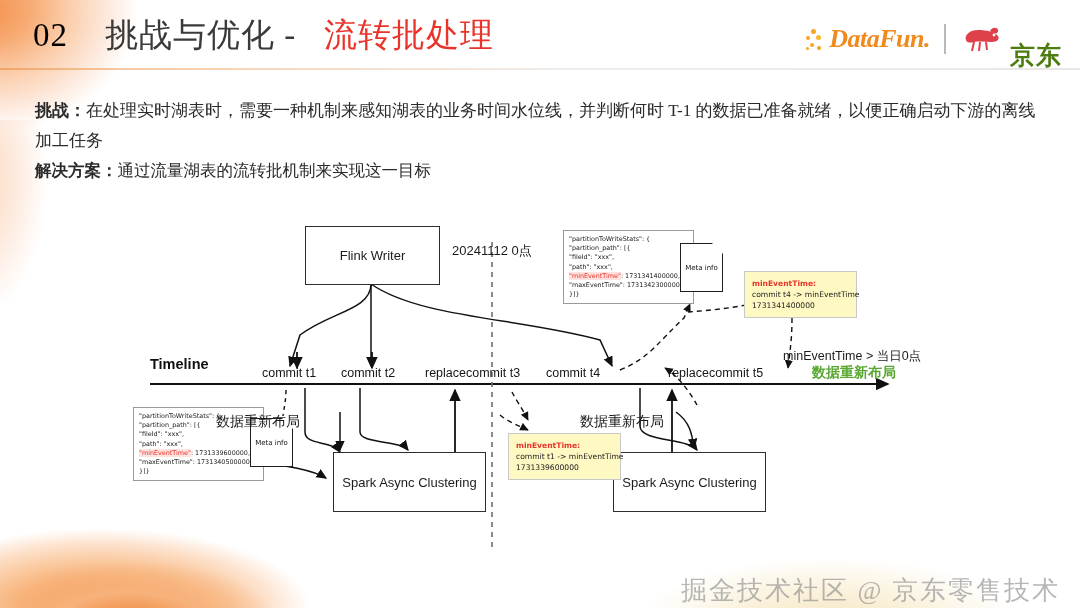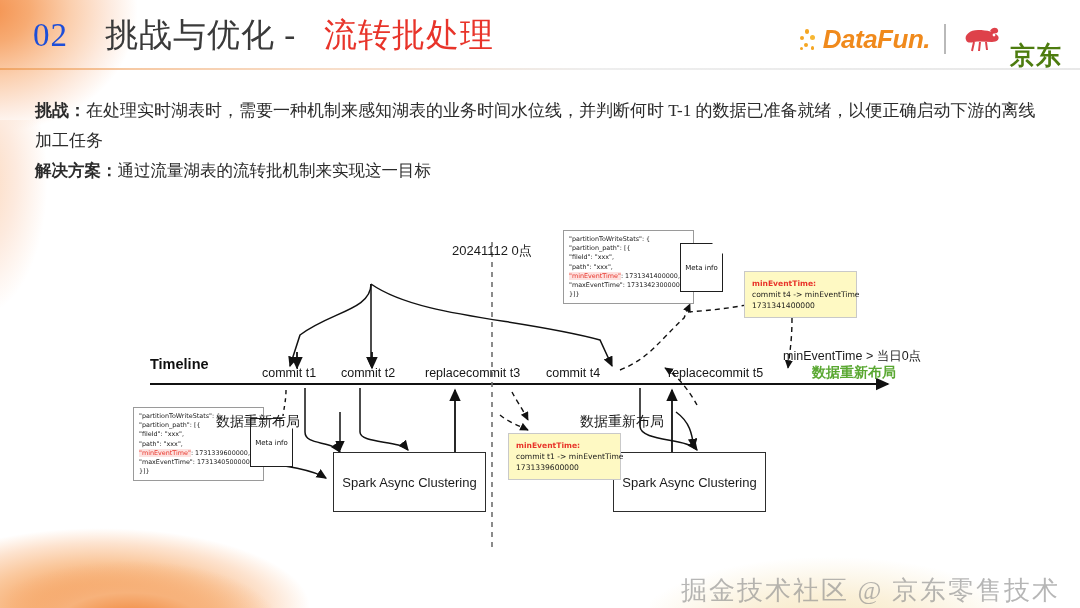--- a/index.html
+++ b/index.html
@@ -41,34 +41,34 @@
     pointer-events:none;
   }
 
   
   .header{position:absolute;left:0;top:0;width:1080px;height:74px;}
   .title{
     position:absolute;left:33px;top:13px;
     font-family:"Liberation Serif","DejaVu Serif",serif;
     font-size:33px;color:#3a3a3a;letter-spacing:1px;white-space:nowrap;
   }
-  .title .num{color:#1d4ed8;margin-top:12px;}
+  .title .num{color:#000000;margin-top:12px;}
   .title .red{color:#e8342a;}
   .header-rule{
     position:absolute;left:0;top:68px;width:1080px;height:2px;
     background:linear-gradient(to right,#f0a565 0%,#f6c9a4 12%,#f8ddc8 30%,#eeeeee 55%,#e8e8e8 100%);
   }
 
   
   .logos{position:absolute;right:18px;top:20px;height:38px;display:flex;align-items:center;gap:14px;}
   .datafun{position:relative;display:flex;align-items:center;height:34px;}
   .df-dots{position:relative;width:22px;height:26px;margin-right:1px;}
   .df-dots i{position:absolute;display:block;border-radius:50%;background:#f5a623;}
   .df-text{
-    font-family:Liberation Sans, sans-serif;font-weight:bold;font-style:italic;
+    font-family:Liberation Serif, serif;font-weight:bold;font-style:italic;
     font-size:26px;color:#f08a1c;letter-spacing:-0.5px;line-height:1;
   }
   .logo-sep{width:2px;height:30px;background:#b9b9b9;}
   .jd{display:flex;align-items:center;gap:6px;}
   .jd-text{
     font-family:Liberation Serif, serif;font-weight:bold;font-size:25px;
     color:#4d7c0f;letter-spacing:1px;margin-top:32px;
   }
 
   
@@ -251,20 +251,21 @@
     <path d="M640,226 C640,242 688,238 697,250" fill="none" stroke="#111" stroke-width="1.5" marker-end="url(#ah)"></path>
 
     <line x1="672" y1="252" x2="672" y2="190" stroke="#111" stroke-width="1.8" marker-end="url(#ah)"></line>
 
     <path d="M676,212 C690,222 692,234 694,248" fill="none" stroke="#111" stroke-width="1.5" marker-end="url(#ah)"></path>
 
     <line x1="297" y1="152" x2="297" y2="168" stroke="#111" stroke-width="1.8" marker-end="url(#ah)"></line>
     <line x1="372" y1="152" x2="372" y2="168" stroke="#111" stroke-width="1.8" marker-end="url(#ah)"></line>
   </svg>
 
+  <div class="node flink">Flink Writer</div>
   <div class="node spark1">Spark Async Clustering</div>
   <div class="node spark2">Spark Async Clustering</div>
 
   <div class="stamp">20241112 0点</div>
   <div class="timeline-label">Timeline</div>
 
   <div class="tick-label" style="left:262px;top:166px;">commit t1</div>
   <div class="tick-label" style="left:341px;top:166px;">commit t2</div>
   <div class="tick-label" style="left:425px;top:166px;">replacecommit t3</div>
   <div class="tick-label" style="left:546px;top:166px;">commit t4</div>

